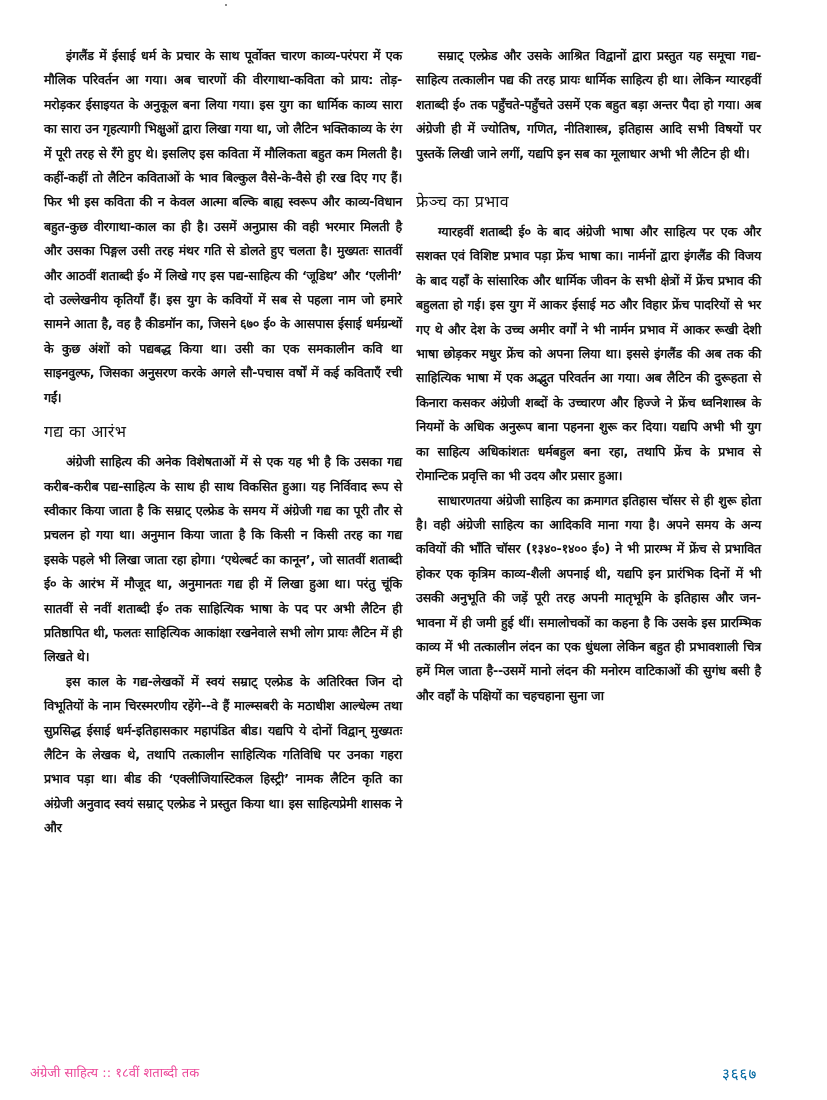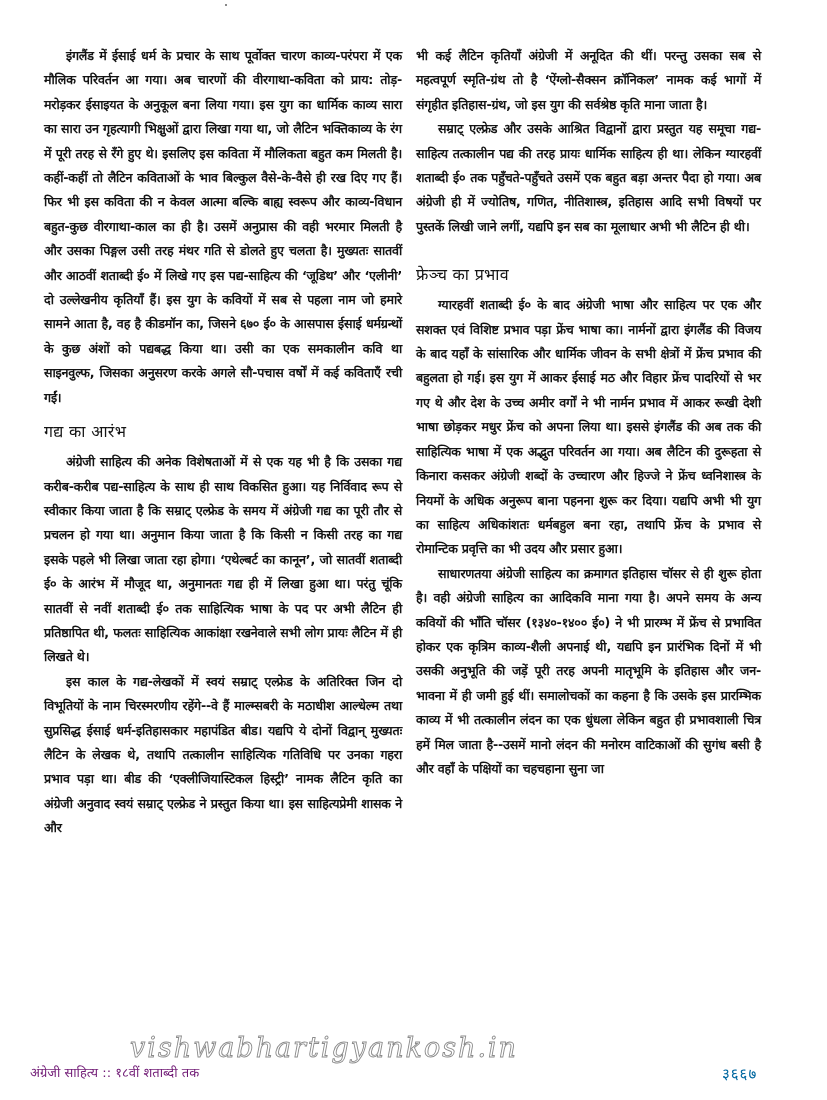--- a/index.html
+++ b/index.html
@@ -15,21 +15,21 @@
     margin: 0; font-size: 12.6px; line-height: 24.4px; font-weight: bold;
     text-align: justify; text-indent: 22px; letter-spacing: -0.2px;
   }
   p.para.no-indent { text-indent: 0; }
   h2.section-title {
     margin: 8px 0 4px 0; font-size: 16px; font-weight: normal;
     text-align: left; line-height: 28px; letter-spacing: 0.3px;
   }
   .spacer-small { height: 14px; }
   .footer-left {
-    position: absolute; left: 30px; top: 1063px; font-size: 13px; color: #701a75;
+    position: absolute; left: 30px; top: 1063px; font-size: 13px; color: #ec4899;
   }
   .footer-right {
     position: absolute; left: 722px; top: 1063px; font-size: 15px; color: #0369a1; letter-spacing: 1px;
   }
   .watermark {
     position: absolute; left: 130px; top: 1032px; font-size: 27px;
     font-family: "DejaVu Serif", serif; font-style: italic; color: transparent;
     -webkit-text-stroke: 0.9px #777; letter-spacing: 2px; opacity: 0.85;
   }
   .stray-dot { position: absolute; left: 225px; top: 4px; width: 2px; height: 2px; background: #888; }
@@ -41,24 +41,22 @@
   <div class="stray-dot"></div>
 
   <div class="col col-left">
     <p class="para">इंगलैंड में ईसाई धर्म के प्रचार के साथ पूर्वोक्त चारण काव्य-परंपरा में एक मौलिक परिवर्तन आ गया। अब चारणों की वीरगाथा-कविता को प्राय: तोड़-मरोड़कर ईसाइयत के अनुकूल बना लिया गया। इस युग का धार्मिक काव्य सारा का सारा उन गृहत्यागी भिक्षुओं द्वारा लिखा गया था, जो लैटिन भक्तिकाव्य के रंग में पूरी तरह से रँगे हुए थे। इसलिए इस कविता में मौलिकता बहुत कम मिलती है। कहीं-कहीं तो लैटिन कविताओं के भाव बिल्कुल वैसे-के-वैसे ही रख दिए गए हैं। फिर भी इस कविता की न केवल आत्मा बल्कि बाह्य स्वरूप और काव्य-विधान बहुत-कुछ वीरगाथा-काल का ही है। उसमें अनुप्रास की वही भरमार मिलती है और उसका पिङ्गल उसी तरह मंथर गति से डोलते हुए चलता है। मुख्यतः सातवीं और आठवीं शताब्दी ई० में लिखे गए इस पद्य-साहित्य की ‘जूडिथ’ और ‘एलीनी’ दो उल्लेखनीय कृतियाँ हैं। इस युग के कवियों में सब से पहला नाम जो हमारे सामने आता है, वह है कीडमॉन का, जिसने ६७० ई० के आसपास ईसाई धर्मग्रन्थों के कुछ अंशों को पद्यबद्ध किया था। उसी का एक समकालीन कवि था साइनवुल्फ, जिसका अनुसरण करके अगले सौ-पचास वर्षों में कई कविताएँ रची गईं।</p>
     <h2 class="section-title">गद्य का आरंभ</h2>
     <p class="para">अंग्रेजी साहित्य की अनेक विशेषताओं में से एक यह भी है कि उसका गद्य करीब-करीब पद्य-साहित्य के साथ ही साथ विकसित हुआ। यह निर्विवाद रूप से स्वीकार किया जाता है कि सम्राट् एल्फ्रेड के समय में अंग्रेजी गद्य का पूरी तौर से प्रचलन हो गया था। अनुमान किया जाता है कि किसी न किसी तरह का गद्य इसके पहले भी लिखा जाता रहा होगा। ‘एथेल्बर्ट का कानून’, जो सातवीं शताब्दी ई० के आरंभ में मौजूद था, अनुमानतः गद्य ही में लिखा हुआ था। परंतु चूंकि सातवीं से नवीं शताब्दी ई० तक साहित्यिक भाषा के पद पर अभी लैटिन ही प्रतिष्ठापित थी, फलतः साहित्यिक आकांक्षा रखनेवाले सभी लोग प्रायः लैटिन में ही लिखते थे।</p>
     <p class="para">इस काल के गद्य-लेखकों में स्वयं सम्राट् एल्फ्रेड के अतिरिक्त जिन दो विभूतियों के नाम चिरस्मरणीय रहेंगे--वे हैं माल्म्सबरी के मठाधीश आल्धेल्म तथा सुप्रसिद्ध ईसाई धर्म-इतिहासकार महापंडित बीड। यद्यपि ये दोनों विद्वान् मुख्यतः लैटिन के लेखक थे, तथापि तत्कालीन साहित्यिक गतिविधि पर उनका गहरा प्रभाव पड़ा था। बीड की ‘एक्लीजियास्टिकल हिस्ट्री’ नामक लैटिन कृति का अंग्रेजी अनुवाद स्वयं सम्राट् एल्फ्रेड ने प्रस्तुत किया था। इस साहित्यप्रेमी शासक ने और</p>
   </div>
 
   <div class="col col-right">
-    <p class="para no-indent">भी कई लैटिन कृतियाँ अंग्रेजी में अनूदित की थीं। परन्तु उसका सब से महत्वपूर्ण स्मृति-ग्रंथ तो है ‘ऐंग्लो-सैक्सन क्रॉनिकल’ नामक कई भागों में संगृहीत इतिहास-ग्रंथ, जो इस युग की सर्वश्रेष्ठ कृति माना जाता है।</p>
     <p class="para">सम्राट् एल्फ्रेड और उसके आश्रित विद्वानों द्वारा प्रस्तुत यह समूचा गद्य-साहित्य तत्कालीन पद्य की तरह प्रायः धार्मिक साहित्य ही था। लेकिन ग्यारहवीं शताब्दी ई० तक पहुँचते-पहुँचते उसमें एक बहुत बड़ा अन्तर पैदा हो गया। अब अंग्रेजी ही में ज्योतिष, गणित, नीतिशास्त्र, इतिहास आदि सभी विषयों पर पुस्तकें लिखी जाने लगीं, यद्यपि इन सब का मूलाधार अभी भी लैटिन ही थी।</p>
     <div class="spacer-small"></div>
     <h2 class="section-title">फ्रेञ्च का प्रभाव</h2>
     <p class="para">ग्यारहवीं शताब्दी ई० के बाद अंग्रेजी भाषा और साहित्य पर एक और सशक्त एवं विशिष्ट प्रभाव पड़ा फ्रेंच भाषा का। नार्मनों द्वारा इंगलैंड की विजय के बाद यहाँ के सांसारिक और धार्मिक जीवन के सभी क्षेत्रों में फ्रेंच प्रभाव की बहुलता हो गई। इस युग में आकर ईसाई मठ और विहार फ्रेंच पादरियों से भर गए थे और देश के उच्च अमीर वर्गों ने भी नार्मन प्रभाव में आकर रूखी देशी भाषा छोड़कर मधुर फ्रेंच को अपना लिया था। इससे इंगलैंड की अब तक की साहित्यिक भाषा में एक अद्भुत परिवर्तन आ गया। अब लैटिन की दुरूहता से किनारा कसकर अंग्रेजी शब्दों के उच्चारण और हिज्जे ने फ्रेंच ध्वनिशास्त्र के नियमों के अधिक अनुरूप बाना पहनना शुरू कर दिया। यद्यपि अभी भी युग का साहित्य अधिकांशतः धर्मबहुल बना रहा, तथापि फ्रेंच के प्रभाव से रोमान्टिक प्रवृत्ति का भी उदय और प्रसार हुआ।</p>
     <p class="para">साधारणतया अंग्रेजी साहित्य का क्रमागत इतिहास चॉसर से ही शुरू होता है। वही अंग्रेजी साहित्य का आदिकवि माना गया है। अपने समय के अन्य कवियों की भाँति चॉसर (१३४०-१४०० ई०) ने भी प्रारम्भ में फ्रेंच से प्रभावित होकर एक कृत्रिम काव्य-शैली अपनाई थी, यद्यपि इन प्रारंभिक दिनों में भी उसकी अनुभूति की जड़ें पूरी तरह अपनी मातृभूमि के इतिहास और जन-भावना में ही जमी हुई थीं। समालोचकों का कहना है कि उसके इस प्रारम्भिक काव्य में भी तत्कालीन लंदन का एक धुंधला लेकिन बहुत ही प्रभावशाली चित्र हमें मिल जाता है--उसमें मानो लंदन की मनोरम वाटिकाओं की सुगंध बसी है और वहाँ के पक्षियों का चहचहाना सुना जा</p>
   </div>
 
-  <div class="watermark">vishwabhartigyankosh.in</div>
   <div class="footer-left">अंग्रेजी साहित्य :: १८वीं शताब्दी तक</div>
   <div class="footer-right">३६६७</div>
 </div>
 
 </body></html>

